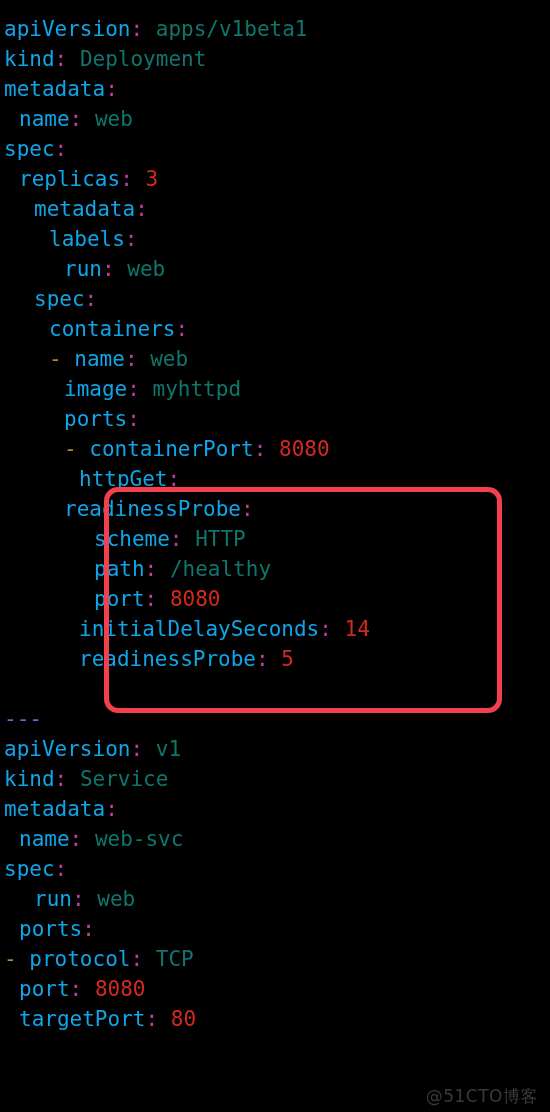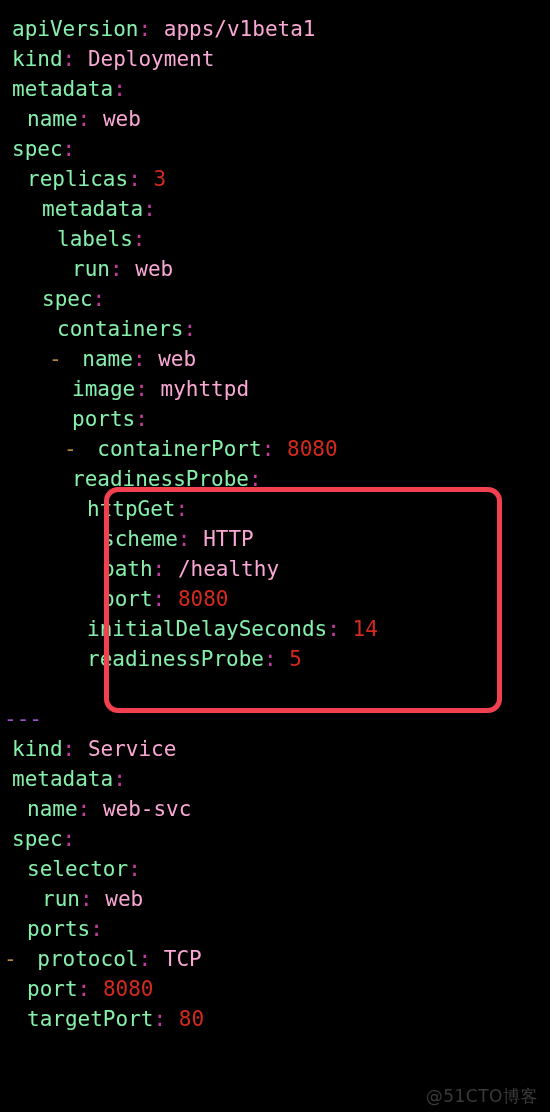--- a/index.html
+++ b/index.html
@@ -31,23 +31,23 @@
     font-size: 21px;
     white-space: pre;
     letter-spacing: 0px;
     padding-left: 4px;
   }
   .line.blank {
     height: 30px;
   }
 
   
-  .tok-key     { color: #86efac; margin-left: 8px; }
+  .tok-key     { color: #0ea5e9; }
   .tok-colon   { color: #c13ca0; }
-  .tok-str     { color: #f9a8d4; margin-top: 33px; }
+  .tok-str     { color: #0f766e; margin-top: 33px; }
   .tok-num     { color: #d4291f; }
   .tok-dash    { color: #b8883c; }
   .tok-sep     { color: #a04fd0; }
 
   
   #highlight-box {
     position: absolute;
     left: 104px;
     top: 487px;
     width: 398px;
@@ -83,34 +83,34 @@
       <div class="line"><span style="display: inline-block; width: 15px;"></span><span class="tok-key">replicas</span><span class="tok-colon">:</span><span> </span><span class="tok-num">3</span></div>
       <div class="line"><span style="display: inline-block; width: 30px;"></span><span class="tok-key">metadata</span><span class="tok-colon">:</span></div>
       <div class="line"><span style="display: inline-block; width: 45px;"></span><span class="tok-key">labels</span><span class="tok-colon">:</span></div>
       <div class="line"><span style="display: inline-block; width: 60px;"></span><span class="tok-key">run</span><span class="tok-colon">:</span><span> </span><span class="tok-str">web</span></div>
       <div class="line"><span style="display: inline-block; width: 30px;"></span><span class="tok-key">spec</span><span class="tok-colon">:</span></div>
       <div class="line"><span style="display: inline-block; width: 45px;"></span><span class="tok-key">containers</span><span class="tok-colon">:</span></div>
       <div class="line"><span style="display: inline-block; width: 45px;"></span><span class="tok-dash">- </span><span class="tok-key">name</span><span class="tok-colon">:</span><span> </span><span class="tok-str">web</span></div>
       <div class="line"><span style="display: inline-block; width: 60px;"></span><span class="tok-key">image</span><span class="tok-colon">:</span><span> </span><span class="tok-str">myhttpd</span></div>
       <div class="line"><span style="display: inline-block; width: 60px;"></span><span class="tok-key">ports</span><span class="tok-colon">:</span></div>
       <div class="line"><span style="display: inline-block; width: 60px;"></span><span class="tok-dash">- </span><span class="tok-key">containerPort</span><span class="tok-colon">:</span><span> </span><span class="tok-num">8080</span></div>
+      <div class="line"><span style="display: inline-block; width: 75px;"></span><span class="tok-key">httpGet</span><span class="tok-colon">:</span></div>
       <div class="line"><span style="display: inline-block; width: 60px;"></span><span class="tok-key">readinessProbe</span><span class="tok-colon">:</span></div>
-      <div class="line"><span style="display: inline-block; width: 75px;"></span><span class="tok-key">httpGet</span><span class="tok-colon">:</span></div>
       <div class="line"><span style="display: inline-block; width: 90px;"></span><span class="tok-key">scheme</span><span class="tok-colon">:</span><span> </span><span class="tok-str">HTTP</span></div>
       <div class="line"><span style="display: inline-block; width: 90px;"></span><span class="tok-key">path</span><span class="tok-colon">:</span><span> </span><span class="tok-str">/healthy</span></div>
       <div class="line"><span style="display: inline-block; width: 90px;"></span><span class="tok-key">port</span><span class="tok-colon">:</span><span> </span><span class="tok-num">8080</span></div>
       <div class="line"><span style="display: inline-block; width: 75px;"></span><span class="tok-key">initialDelaySeconds</span><span class="tok-colon">:</span><span> </span><span class="tok-num">14</span></div>
       <div class="line"><span style="display: inline-block; width: 75px;"></span><span class="tok-key">readinessProbe</span><span class="tok-colon">:</span><span> </span><span class="tok-num">5</span></div>
       <div class="line blank">&nbsp;</div>
       <div class="line"><span style="display: inline-block; width: 0px;"></span><span class="tok-sep">---</span></div>
+      <div class="line"><span style="display: inline-block; width: 0px;"></span><span class="tok-key">apiVersion</span><span class="tok-colon">:</span><span> </span><span class="tok-str">v1</span></div>
       <div class="line"><span style="display: inline-block; width: 0px;"></span><span class="tok-key">kind</span><span class="tok-colon">:</span><span> </span><span class="tok-str">Service</span></div>
       <div class="line"><span style="display: inline-block; width: 0px;"></span><span class="tok-key">metadata</span><span class="tok-colon">:</span></div>
       <div class="line"><span style="display: inline-block; width: 15px;"></span><span class="tok-key">name</span><span class="tok-colon">:</span><span> </span><span class="tok-str">web-svc</span></div>
       <div class="line"><span style="display: inline-block; width: 0px;"></span><span class="tok-key">spec</span><span class="tok-colon">:</span></div>
-      <div class="line"><span style="display: inline-block; width: 15px;"></span><span class="tok-key">selector</span><span class="tok-colon">:</span></div>
       <div class="line"><span style="display: inline-block; width: 30px;"></span><span class="tok-key">run</span><span class="tok-colon">:</span><span> </span><span class="tok-str">web</span></div>
       <div class="line"><span style="display: inline-block; width: 15px;"></span><span class="tok-key">ports</span><span class="tok-colon">:</span></div>
       <div class="line"><span style="display: inline-block; width: 0px;"></span><span class="tok-dash">- </span><span class="tok-key">protocol</span><span class="tok-colon">:</span><span> </span><span class="tok-str">TCP</span></div>
       <div class="line"><span style="display: inline-block; width: 15px;"></span><span class="tok-key">port</span><span class="tok-colon">:</span><span> </span><span class="tok-num">8080</span></div>
       <div class="line"><span style="display: inline-block; width: 15px;"></span><span class="tok-key">targetPort</span><span class="tok-colon">:</span><span> </span><span class="tok-num">80</span></div>
     </div>
 
   <div id="highlight-box" style="left: 104px; top: 487px; width: 398px; height: 226px; border-color: rgb(242, 64, 79);"></div>
 
   <div id="watermark">@51CTO博客</div>

